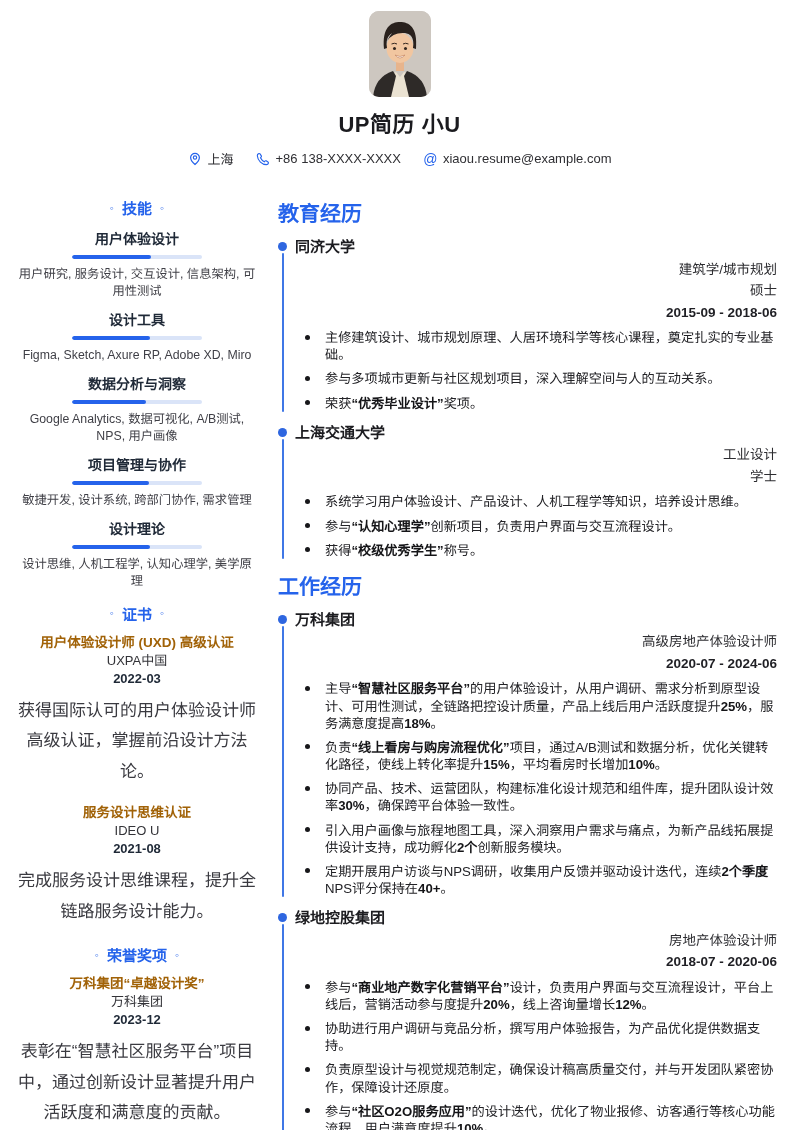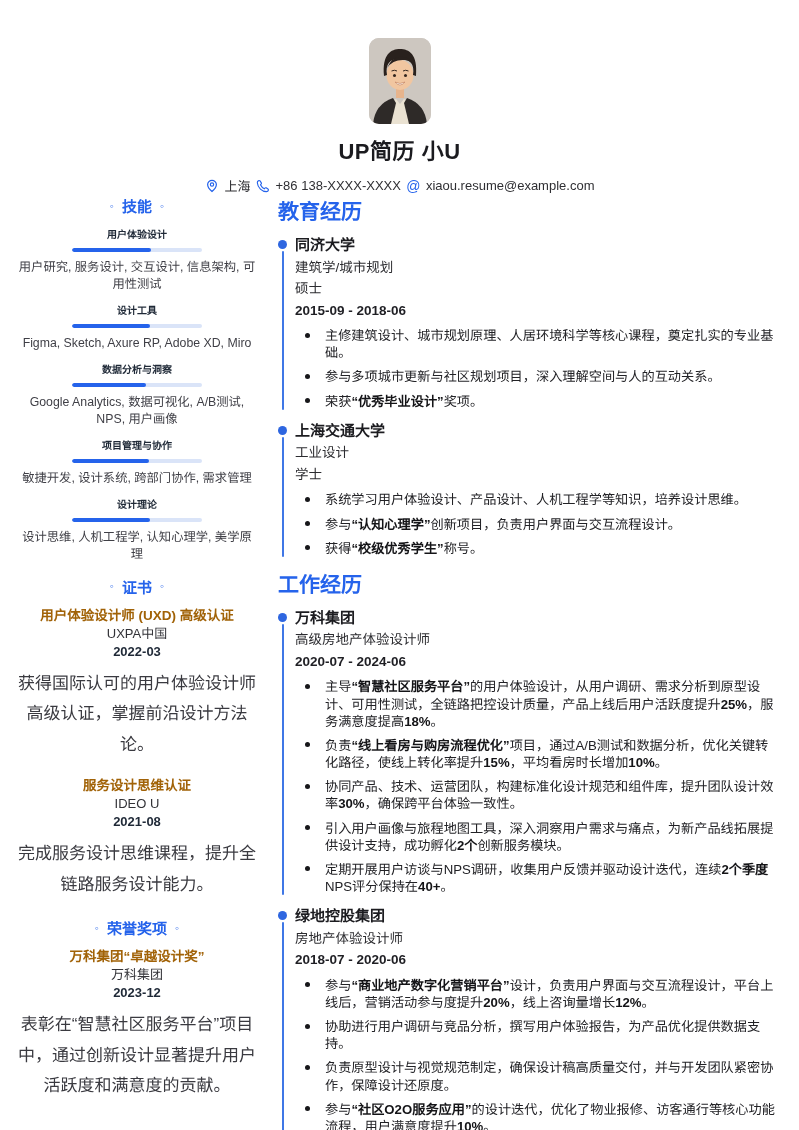--- a/index.html
+++ b/index.html
@@ -2,68 +2,68 @@
 <html lang="zh-CN"><head>
 <meta charset="utf-8">
 <style>
   * { margin:0; padding:0; box-sizing:border-box; }
   html,body { background:#ffffff; }
   body {
     width:799px; height:1130px; overflow:hidden;
     font-family:"Liberation Sans","DejaVu Sans",sans-serif;
     color:#27272a;
   }
-  .resume { width:799px; height:1130px; overflow:hidden; padding-top:38px;border-radius:30px; }
+  .resume { width:799px; height:1130px; overflow:hidden; padding-top:11px;border-radius:30px; }
 
   
   .photo {
     width:62px; height:86px; border-radius:10px; overflow:hidden;
     margin:0 auto 9px auto; display:block; background:#cdc7c0;
   }
   .name { text-align:center; font-size:22px; font-weight:700; color:#1b1b1f; margin-bottom:11px; letter-spacing:.5px; }
-  .contacts { display:flex; justify-content:center; align-items:center; gap:5px; font-size:13px; color:#2f2f33; margin-bottom:0; }
+  .contacts { display:flex; justify-content:center; align-items:center; gap:22px; font-size:13px; color:#2f2f33; margin-bottom:29px; }
   .contact { display:flex; align-items:center; gap:5px; }
   .contact .cicon { display:inline-flex; width:15px; height:15px; align-items:center; justify-content:center; color:#2563eb; }
   .at-glyph { font-size:14px; color:#2563eb; font-weight:400; line-height:1; }
 
   
   .content { display:flex; padding:0 22px 0 18px; gap:22px; }
   .sidebar { width:238px; flex:0 0 238px; text-align:center; }
   .main { flex:1; min-width:0; }
 
   
   .side-title {
     color:#2563eb; font-size:15px; font-weight:700; text-align:center;
     margin-bottom:10px; display:flex; align-items:center; justify-content:center; gap:8px;
   }
   .side-title::before, .side-title::after { content:"◦"; font-size:12px; color:#2563eb; opacity:.85; font-weight:400; }
   .side-section { margin-bottom:13px; }
 
   .skill { margin-bottom:9px; }
-  .skill-name { font-size:10px; font-weight:700; color:#1f2937; margin-bottom:7px; }
+  .skill-name { font-size:14px; font-weight:700; color:#1f2937; margin-bottom:7px; }
   .skill-bar { width:130px; height:4px; border-radius:2px; background:#dae4f8; margin:0 auto 7px auto; overflow:hidden; }
   .skill-fill { height:4px; border-radius:2px; background:#2563eb; }
   .skill-desc { font-size:12.3px; color:#3f3f46; line-height:1.38; }
 
   .cred { margin-bottom:17px; }
   .cred-name { font-size:13.5px; font-weight:700; color:#a16207; line-height:1.26; }
   .cred-issuer { font-size:13px; color:#333338; line-height:1.3; margin-top:2px; }
   .cred-date { font-size:13px; font-weight:700; color:#1f2937; line-height:1.3; margin-top:1px; }
   .cred-desc { font-size:17px; color:#3a3a40; line-height:1.8; margin-top:8px; }
 
   
   .main-section { margin-bottom:4px; }
   .section-title { color:#2563eb; font-size:21px; font-weight:700; margin-bottom:10px; }
 
   .entry { position:relative; padding-left:17px; margin-bottom:11px; }
   .t-dot { position:absolute; left:0; top:5px; width:9px; height:9px; border-radius:50%; background:#2e66e0; }
   .t-line { position:absolute; left:3.5px; top:16px; bottom:0; width:2px; background:#3f77e6; border-radius:1px; }
 
   .entry-title { font-size:15px; font-weight:700; color:#1c1c20; line-height:1.3; }
-  .meta { font-size:13.5px; color:#2c2c30; line-height:1.3; margin-top:4px; }
+  .meta { font-size:13.5px; color:#2c2c30; line-height:1.3; margin-top:4px;text-align:right; }
   .period { font-weight:700; color:#1f1f24; }
 
   ul.bullets { list-style:none; margin-top:8px; }
   ul.bullets li {
     position:relative; padding-left:30px; font-size:13.2px; color:#222226;
     line-height:1.3; margin-bottom:7px;
   }
   ul.bullets li:last-child { margin-bottom:0; }
   ul.bullets li::before {
     content:""; position:absolute; left:10px; top:5.5px; width:5px; height:5px;

